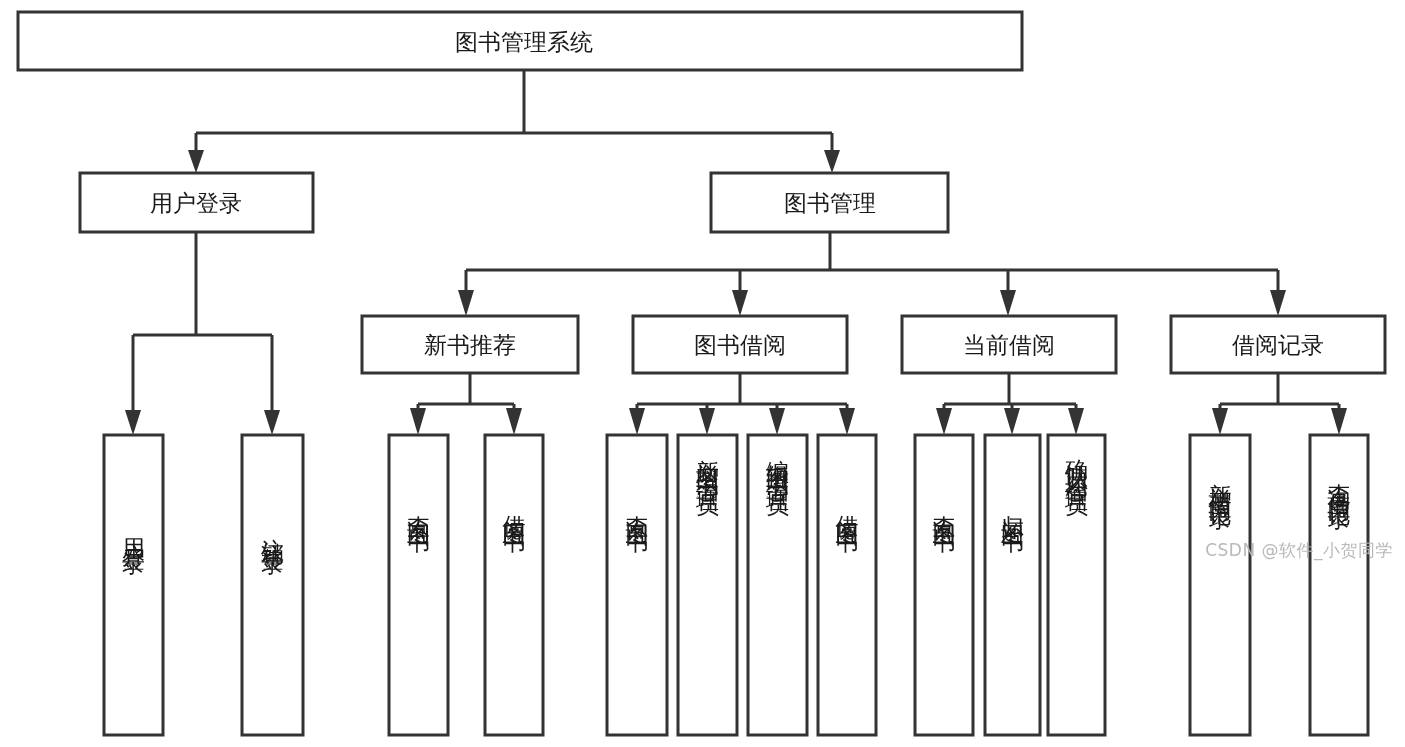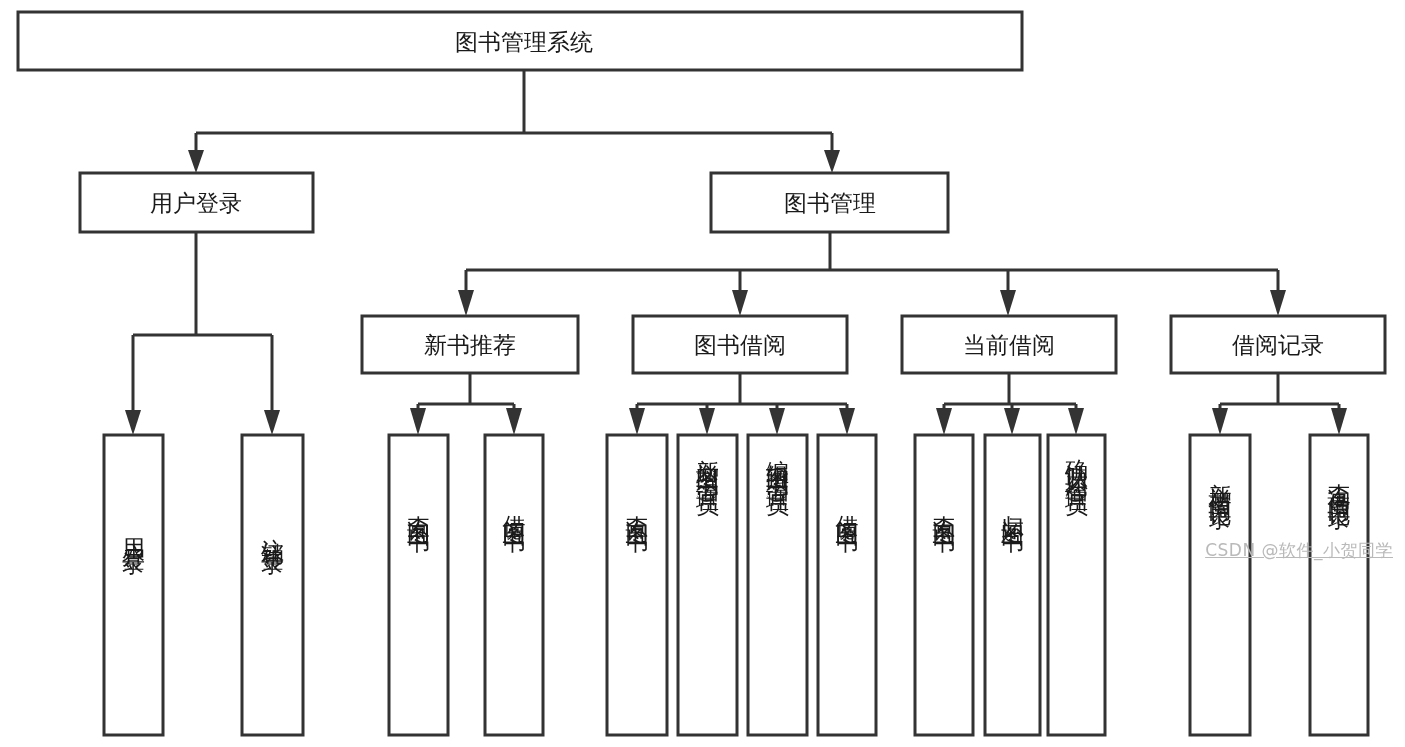--- a/index.html
+++ b/index.html
@@ -69,21 +69,20 @@
   }
   .watermark {
     position: absolute;
     right: 12px;
     bottom: 6px;
     font-family: "DejaVu Sans", "Liberation Sans", sans-serif;
     font-size: 17px;
     color: #b9b9b9;
     letter-spacing: 0.5px;
     user-select: none;
-    text-decoration: underline;
   }
 </style>
 </head>
 <body>
 
 <div id="chart-root">
 
   <svg class="flow" viewBox="0 0 1405 747" xmlns="http://www.w3.org/2000/svg">
 
     <g>

